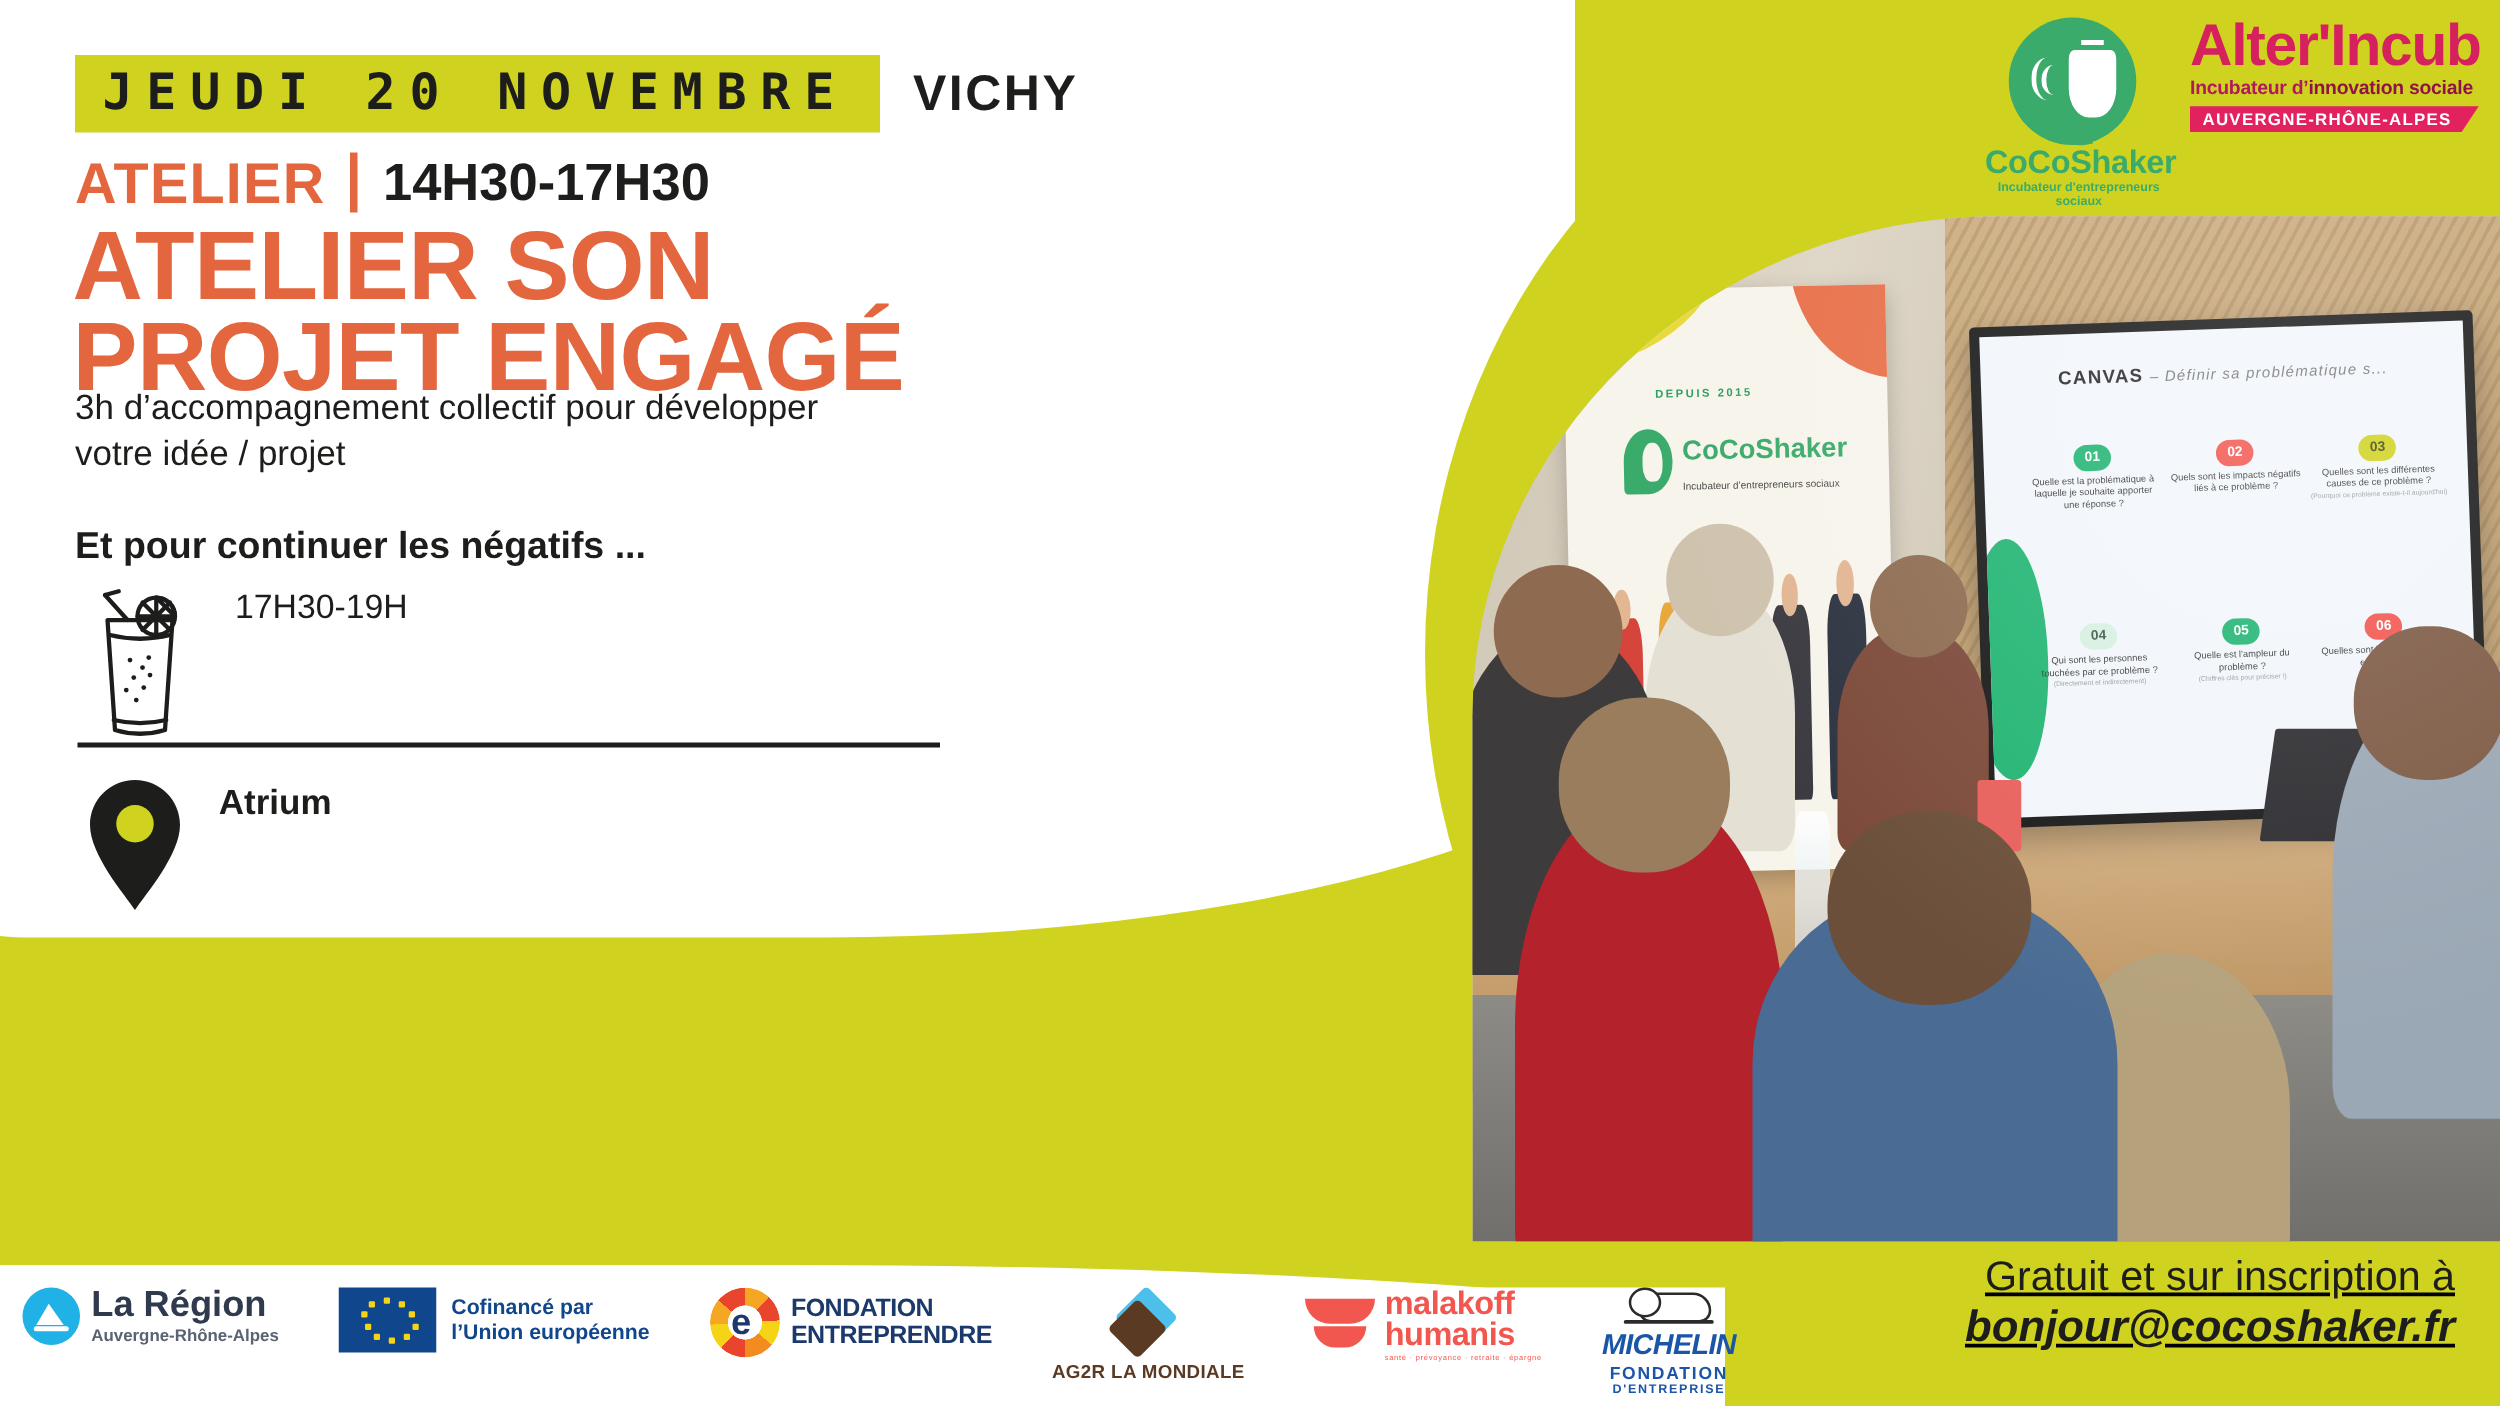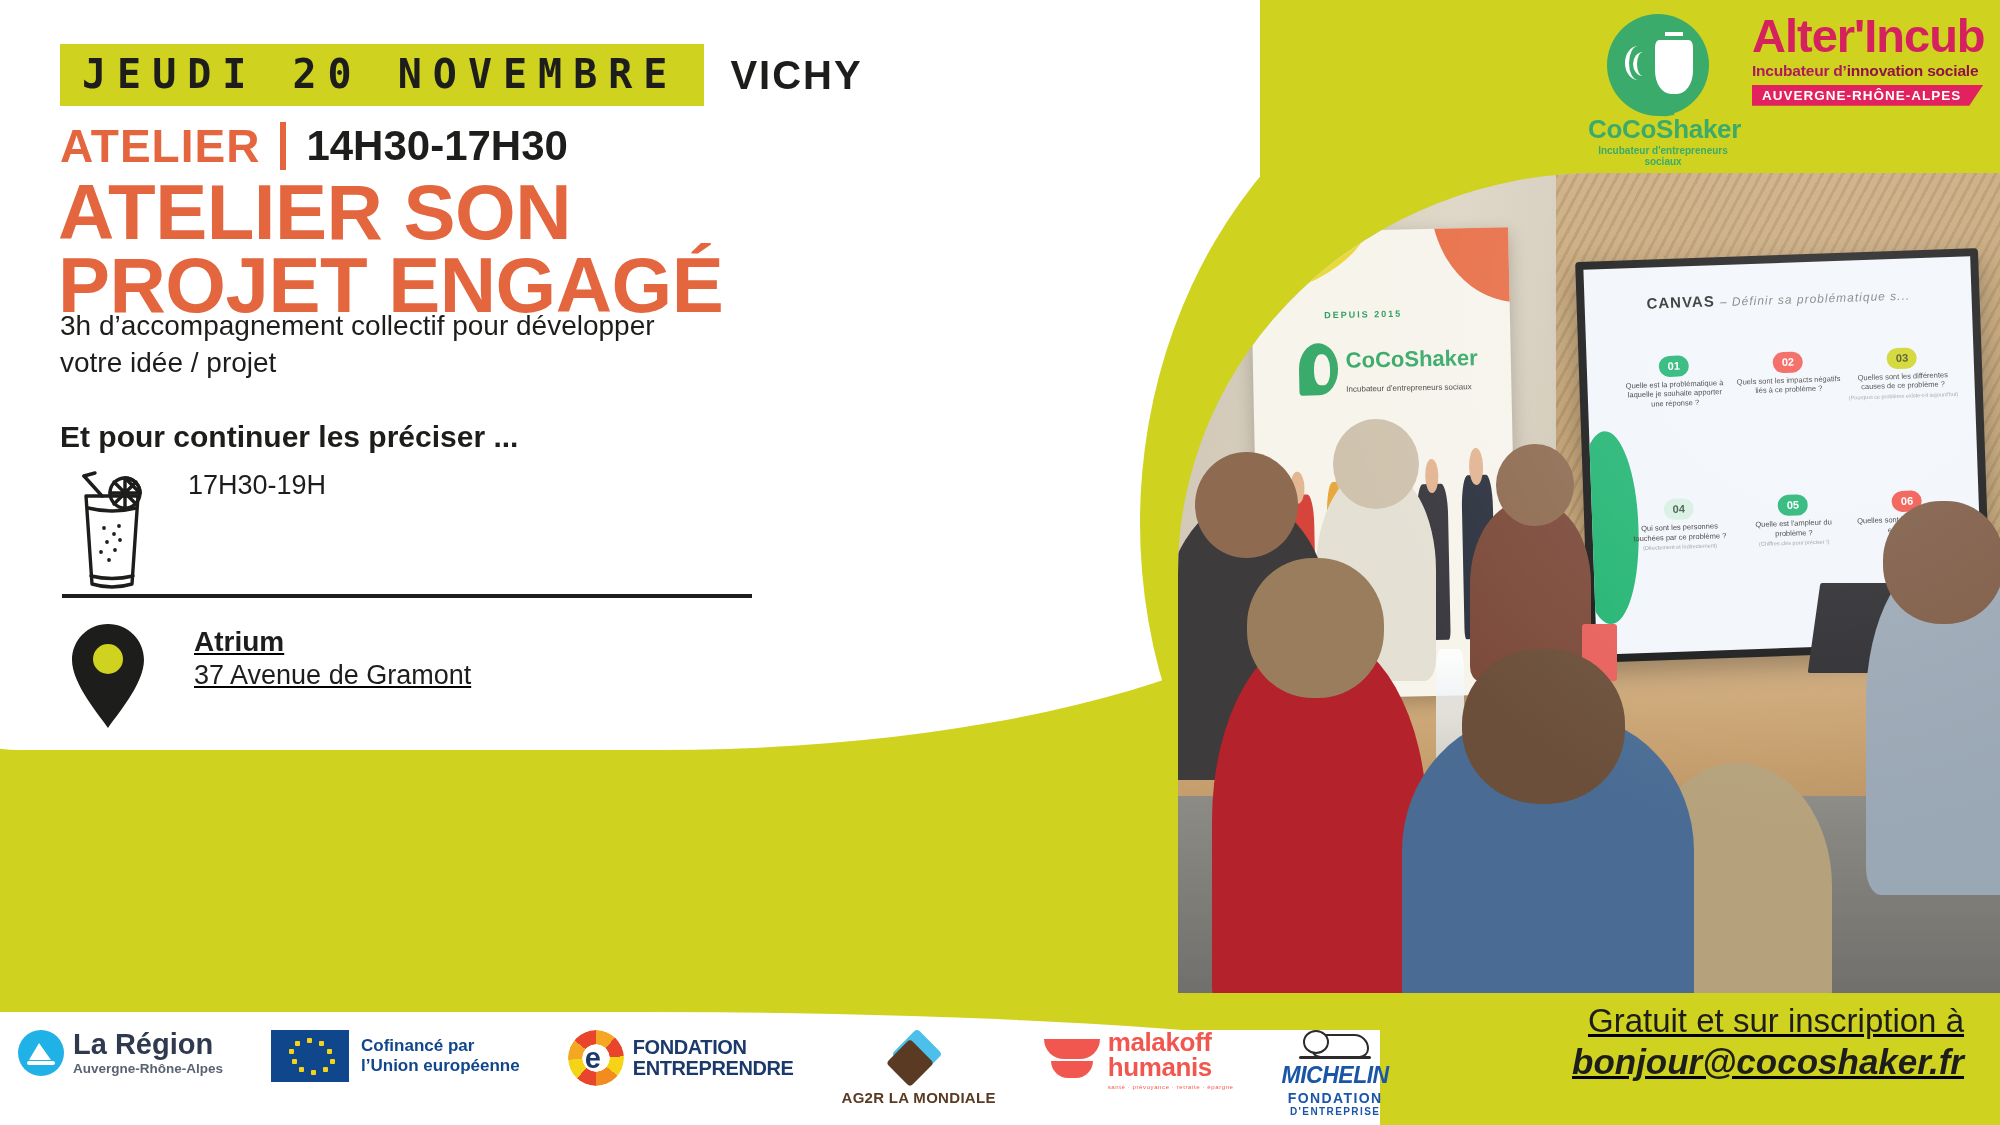--- a/index.html
+++ b/index.html
@@ -187,21 +187,21 @@
   .apero{position:absolute;left:62px;top:460px;display:flex;align-items:flex-start;}
   .glass-icon{width:100px;height:125px;position:relative;flex:0 0 100px;margin-top:8px;}
   .apero-texts{margin-left:26px;}
   .apero-title{color:#1d1d1b;font-size:28px;font-weight:800;line-height:1.28;max-width:640px;}
   .apero-hours{color:#1d1d1b;font-size:27px;font-weight:400;margin-top:10px;}
 
   .divider{position:absolute;left:62px;top:594px;width:690px;height:4px;background:#1d1d1b;}
 
   .place{position:absolute;left:62px;top:618px;display:flex;align-items:flex-start;}
   .pin-icon{width:92px;height:115px;position:relative;flex:0 0 92px;}
-  .place-texts{margin-left:40px;margin-top:8px;text-decoration:underline;}
+  .place-texts{margin-left:21px;margin-top:8px;}
   .place-name{color:#1d1d1b;font-size:28px;font-weight:800;}
   .place-line{color:#1d1d1b;font-size:27px;font-weight:400;line-height:1.32;}
 
   
   .contact{
     position:absolute;right:36px;top:1002px;z-index:9;text-align:right;text-decoration:underline;
   }
   .contact-1{color:#1d1d1b;font-size:33px;font-weight:400;}
   .contact-2{color:#1d1d1b;font-size:35px;font-weight:800;font-style:italic;margin-top:2px;}
 
@@ -416,21 +416,21 @@
     <div class="big-title">
       <div>ATELIER SON</div>
       <div>PROJET ENGAGÉ</div>
     </div>
 
     <div class="lead">
       <div>3h d’accompagnement collectif pour développer</div>
       <div>votre idée / projet</div>
     </div>
 
-    <div class="echanges">Et pour continuer les préciser ...</div>
+    <div class="echanges">Et pour continuer les négatifs ...</div>
 
     <div class="apero">
       <div class="glass-icon">
         <svg viewBox="0 0 100 125" width="100" height="125" aria-hidden="true">
           <g fill="none" stroke="#1d1d1b" stroke-width="3.4" stroke-linejoin="round" stroke-linecap="round">
             <path d="M24 28 L76 28 L70 116 Q50 122 30 116 Z"></path>
             <path d="M26 40 Q50 46 74 40"></path>
             <path d="M29 108 Q50 113 71 108"></path>
             <path d="M40 28 L22 8"></path>
             <path d="M22 8 L33 5"></path>
@@ -459,21 +459,20 @@
 
     <div class="place">
       <div class="pin-icon">
         <svg viewBox="0 0 92 115" width="92" height="115" aria-hidden="true">
           <path d="M46 6 C26 6 10 22 10 42 C10 66 38 98 46 110 C54 98 82 66 82 42 C82 22 66 6 46 6 Z" fill="#1d1d1b"></path>
           <circle cx="46" cy="41" r="15" fill="#cfd320"></circle>
         </svg>
       </div>
       <div class="place-texts">
         <div class="place-name">Atrium</div>
-        <div class="place-line">37 Avenue de Gramont</div>
       </div>
     </div>
   </div>
 
   <div class="contact">
     <div class="contact-1">Gratuit et sur inscription à</div>
     <div class="contact-2">bonjour@cocoshaker.fr</div>
   </div>
 
   <div class="logos-bottom">

